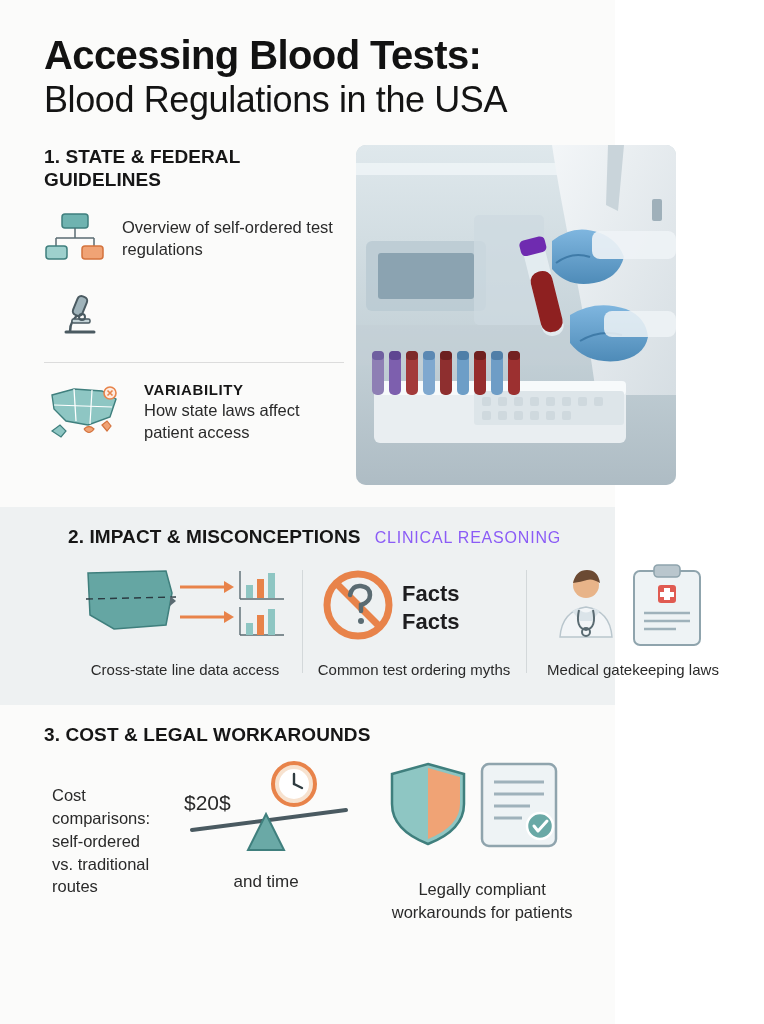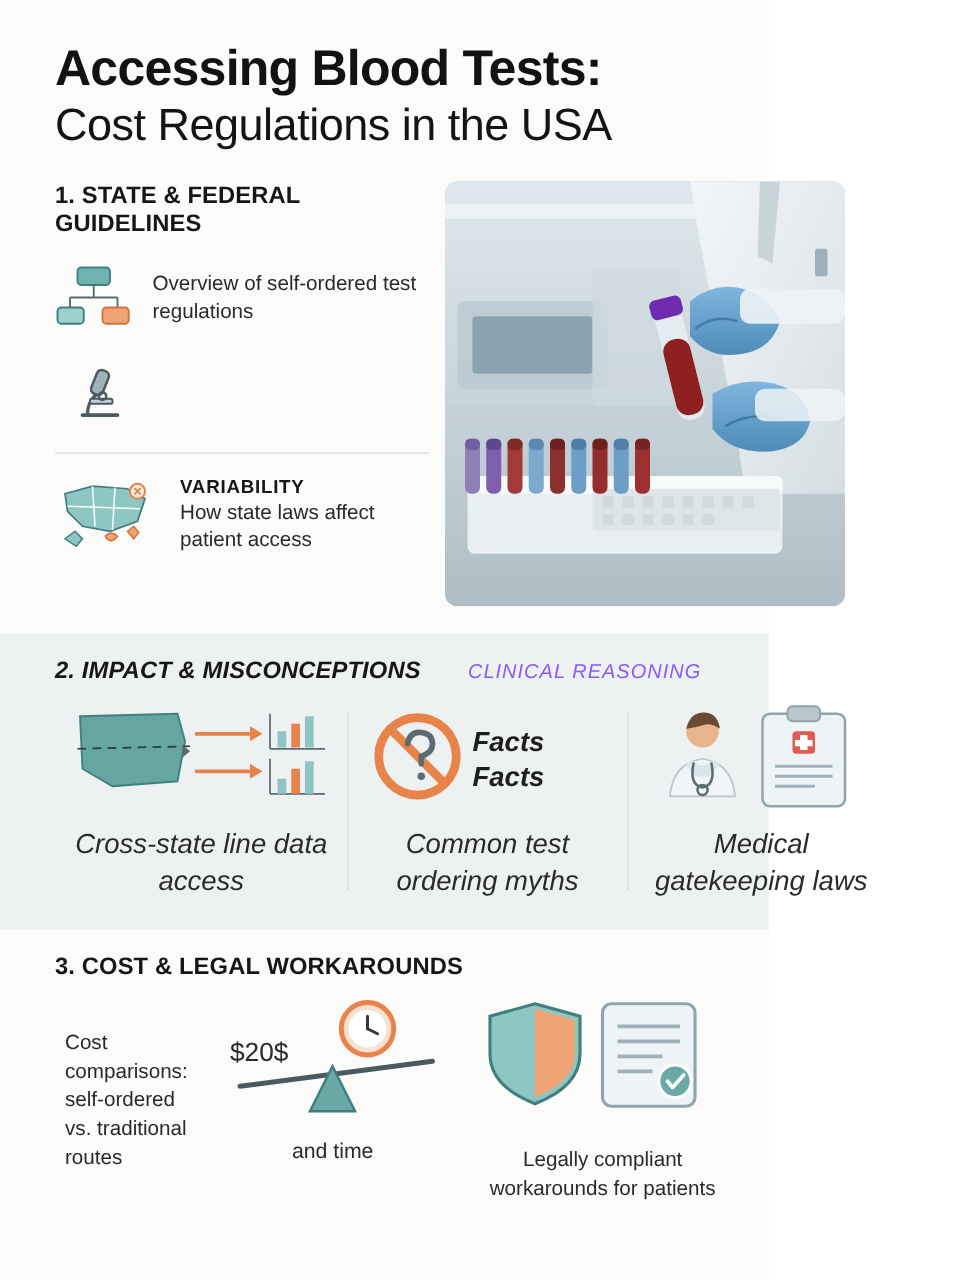--- a/index.html
+++ b/index.html
@@ -93,22 +93,21 @@
     border-radius: 10px;
     overflow: hidden;
     position: relative;
     background: #cfd8dc;
     flex-shrink: 0;
   }
 
   
   .section-2 {
     background: #eef1f2;
-    padding: 18px 34px 24px 44px;
-    font-style: italic;
+    padding: 18px 34px 24px 68px;
   }
   .sec2-head-row {
     display: flex;
     justify-content: space-between;
     align-items: baseline;
   }
   .sec2-sub {
     font-size: 16px;
     letter-spacing: 0.8px;
     color: #8b5cf6;
@@ -136,21 +135,21 @@
     width: 1px;
     background: #d3d8da;
   }
   .col-art {
     height: 88px;
     display: flex;
     align-items: center;
     justify-content: center;
   }
   .col-caption {
-    font-size: 22px;
+    font-size: 15px;
     line-height: 1.35;
     color: #2a2a2a;
     margin-top: 10px;
   }
 
   
   .section-3 {
     background: #fbfbfa;
     padding: 18px 34px 17px 44px;
     flex: 1;
@@ -187,21 +186,21 @@
   }
   svg { display: block; }
 </style>
 </head>
 <body>
 
 <div class="poster">
 
   <div class="title-block">
     <div class="title-line-1">Accessing Blood Tests:</div>
-    <div class="title-line-2">Cost Regulations in the USA</div>
+    <div class="title-line-2">Blood Regulations in the USA</div>
   </div>
 
   <div class="section-1">
     <div class="sec1-left">
       <div class="sec-heading">1. STATE &amp; FEDERAL GUIDELINES</div>
 
       <div class="sec1-rows">
 
         <div class="row">
           <span>

